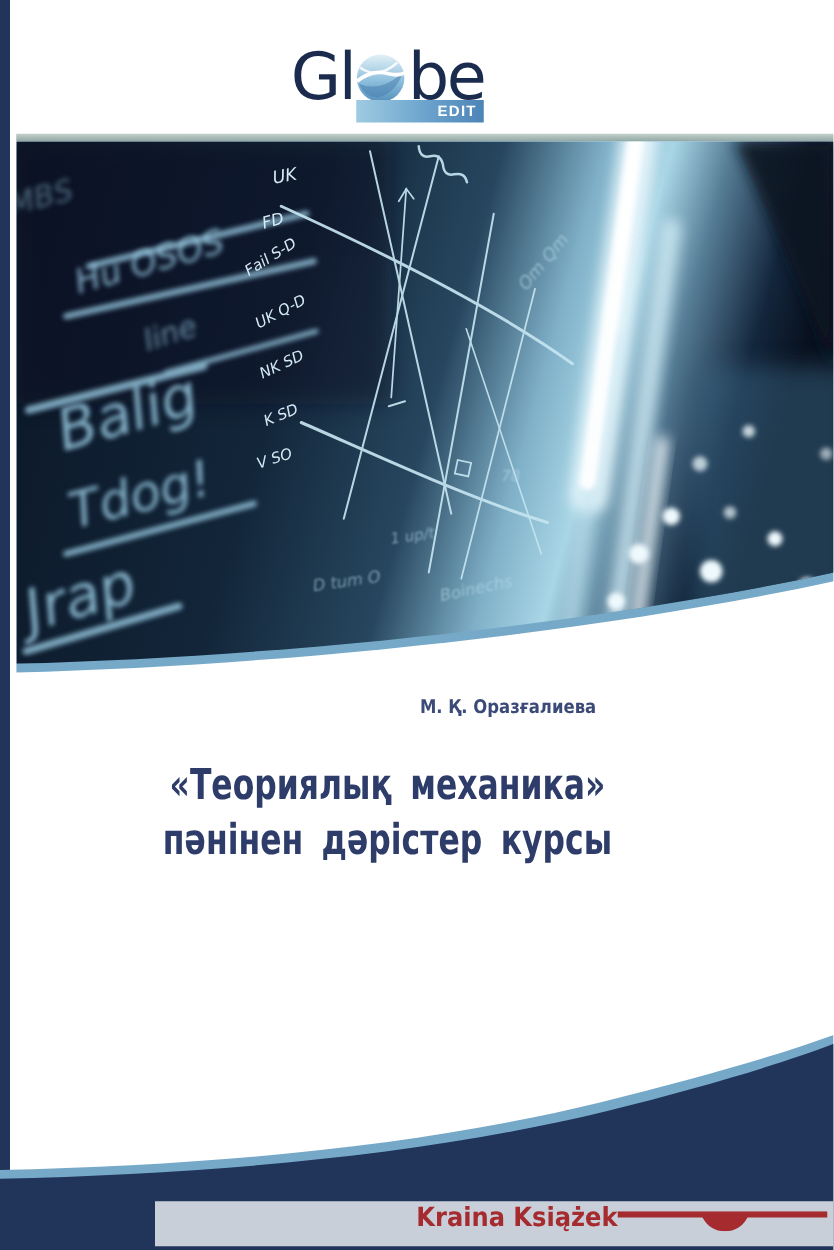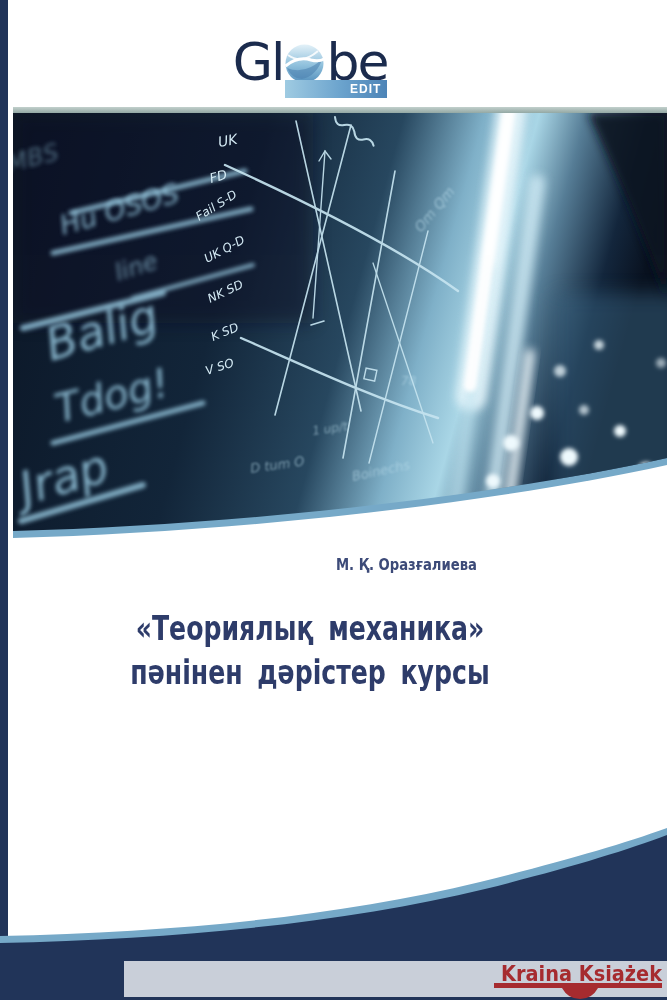--- a/index.html
+++ b/index.html
@@ -23,21 +23,21 @@
 
   
   .author{position:absolute;left:13px;top:556px;width:464px;text-align:right;color:#3c4a78;font-size:15px;font-weight:bold;transform:scaleX(.88);transform-origin:100% 50%;}
   .title{position:absolute;left:13px;top:606px;width:594px;text-align:center;color:#2e3c6a;font-size:34px;font-weight:bold;line-height:44px;word-spacing:8px;transform:scaleX(.74);transform-origin:50% 50%;}
 
   
   .swoosh{position:absolute;left:0;top:820px;width:667px;height:180px;}
 
   
   .watermark{position:absolute;left:124px;top:961px;width:543px;height:36px;background:#c9cfd9;}
-  .wm-logo{position:absolute;right:5px;top:2px;display:flex;flex-direction:column;align-items:flex-end;text-align:center;}
+  .wm-logo{position:absolute;right:5px;top:2px;display:flex;align-items:flex-end;text-align:center;}
   .wm-text{color:#a62b2f;font-size:21px;font-weight:bold;line-height:22px;white-space:nowrap;transform:scaleX(.92);transform-origin:100% 50%;}
   .wm-book{margin-top:-2px;}
 </style>
 </head>
 <body>
 
 <div class="page">
 
   <div class="spine"></div>
 

